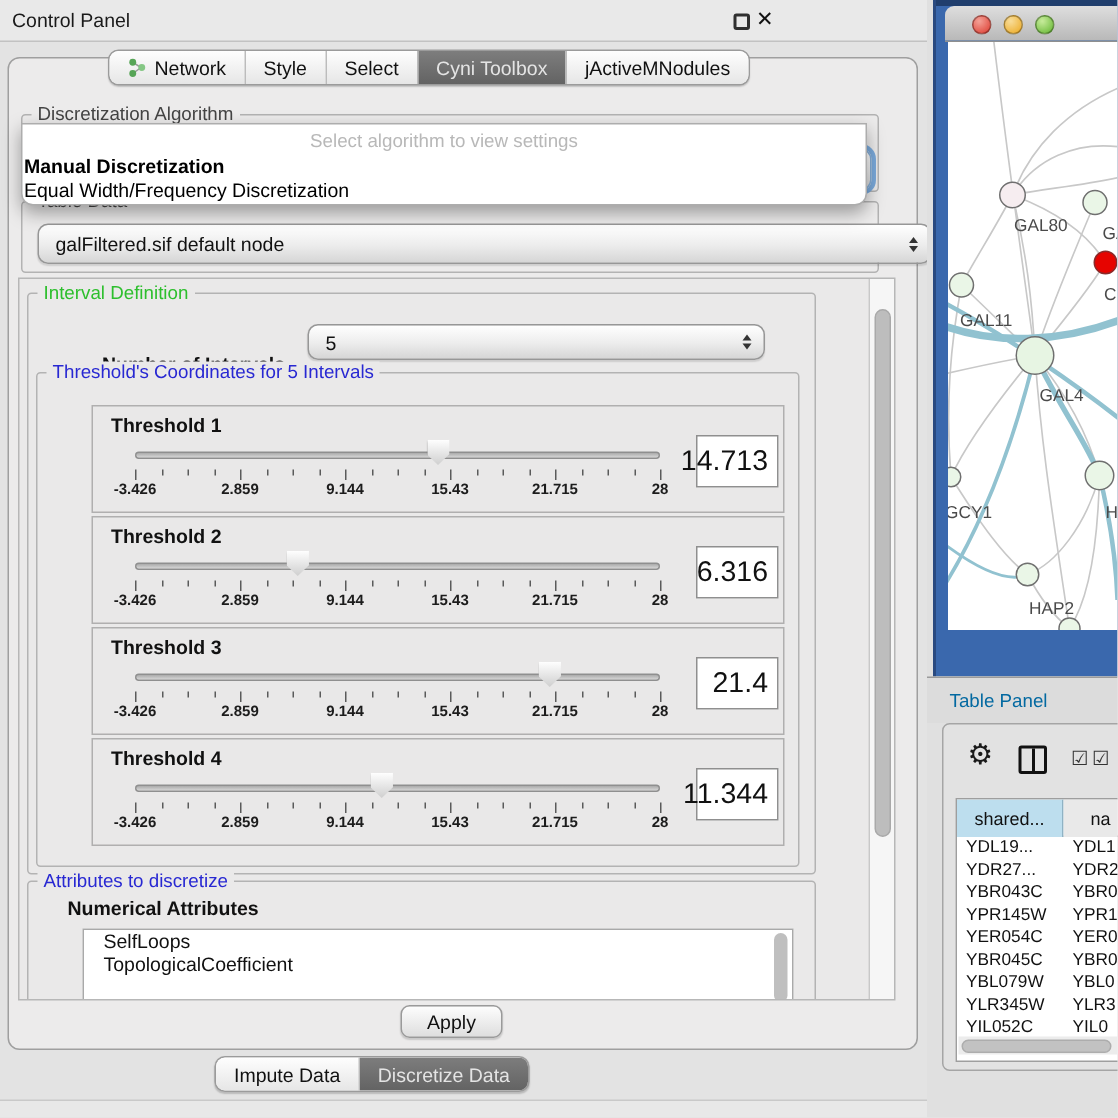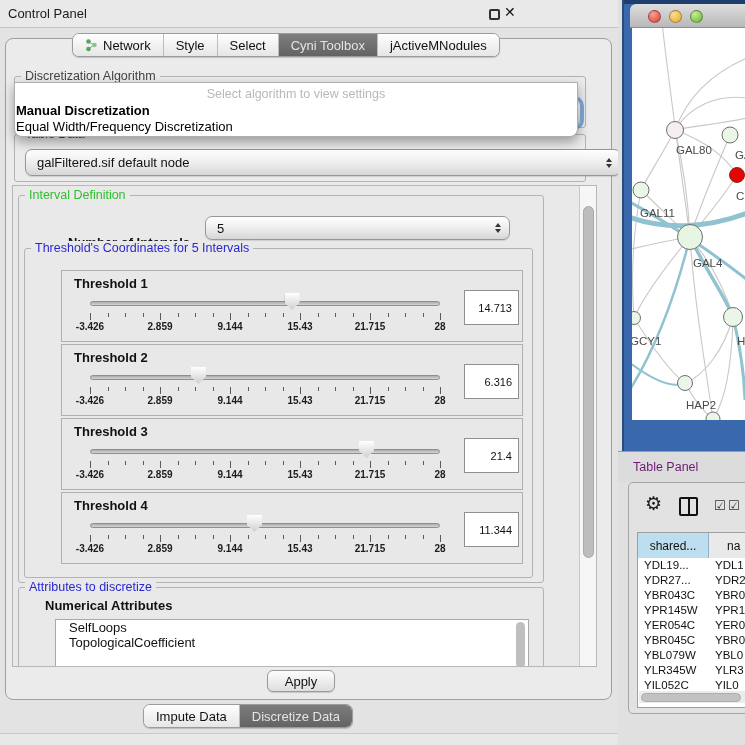--- a/index.html
+++ b/index.html
@@ -53,21 +53,21 @@
   #content-scrollbar{position:absolute;left:566px;top:0;width:18px;height:480px;background:#f6f6f6;border-left:1px solid #c8c8c8;}
   #content-thumb{position:absolute;left:3px;top:20px;width:11px;height:352px;border-radius:6px;background:#bdbdbd;border:1px solid #a9a9a9;}
 
   
   .thr-panel{position:absolute;left:0;width:462px;height:72px;background:#e9e8e8;border:1px solid #b0afaf;}
   .thr-label{position:absolute;left:12px;top:5px;font-size:13px;font-weight:bold;color:#111;}
   .thr-track{position:absolute;left:28px;top:30px;width:350px;height:5px;border:1px solid #8f8f8f;border-radius:3px;background:linear-gradient(#ababab,#d6d6d6);}
   .thr-thumb{position:absolute;width:15px;height:17px;top:22px;background:linear-gradient(#ffffff,#cfcfcf);clip-path:polygon(0 0,100% 0,100% 58%,50% 100%,0 58%);filter:drop-shadow(0 1px 1px rgba(0,0,0,.45));}
   .tick{position:absolute;width:1px;background:#5a5a5a;top:42px;}
   .tick-label{position:absolute;top:50px;width:50px;text-align:center;font-size:10px;font-weight:bold;color:#1c1c1c;}
-  .valbox{position:absolute;left:402px;top:19px;width:55px;height:35px;background:#fff;border:1px solid #8f8f8f;font-size:11px;color:#111;display:flex;align-items:center;justify-content:flex-end;padding-right:6px;}
+  .valbox{position:absolute;left:402px;top:19px;width:55px;height:35px;background:#fff;border:1px solid #8f8f8f;font-size:19px;color:#111;display:flex;align-items:center;justify-content:flex-end;padding-right:6px;}
 
   
   #attr-list{position:absolute;left:36px;top:31px;width:474px;height:200px;background:#fff;border:1px solid #a9a9a9;}
   .attr-item{height:15px;line-height:15px;font-size:13px;color:#111;padding-left:13px;white-space:nowrap;}
   #attr-scroll-thumb{position:absolute;right:3px;top:2px;width:9px;height:46px;border-radius:5px;background:#bfbfbf;}
 
   #apply-btn{left:267px;top:670px;width:68px;height:22px;border:1px solid #9a9a9a;border-radius:6px;background:linear-gradient(#fdfdfd,#dedede);font-size:13px;color:#111;display:flex;align-items:center;justify-content:center;box-shadow:0 1px 1px rgba(0,0,0,.15);}
 
   
   #right-bg{left:618px;top:0;width:127px;height:745px;background:#e0e0e0;}
@@ -75,21 +75,21 @@
   #net-top-strip{left:0;top:0;width:123px;height:4px;background:#203e6d;}
   #net-left-strip{left:0;top:0;width:2px;height:451px;background:#2a4a80;}
   #net-titlebar{left:8px;top:4px;width:115px;height:24px;background:linear-gradient(#dedede,#b8b8b8);border-radius:6px 0 0 0;border-bottom:1px solid #8f8f8f;}
   .tl{position:absolute;top:6px;width:13px;height:13px;border-radius:50%;border:1px solid rgba(0,0,0,.32);}
   #tl-red{left:18px;background:radial-gradient(circle at 35% 28%,#f4a298,#dd3b2f);}
   #tl-yellow{left:39px;background:radial-gradient(circle at 35% 28%,#f8dd9a,#eca920);}
   #tl-green{left:60px;background:radial-gradient(circle at 35% 28%,#c8ec9c,#62b52f);}
   #net-canvas{left:10px;top:28px;width:113px;height:392px;background:#fff;overflow:hidden;}
 
   #tp-titlebar{left:618px;top:451px;width:127px;height:31px;background:#dcdcdc;border-top:1px solid #9b9b9b;}
-  #tp-title{left:15px;top:0;height:20px;line-height:31px;font-size:12.5px;color:#701a75;}
+  #tp-title{left:15px;top:0;height:20px;line-height:31px;font-size:12.5px;color:#0369a1;}
   #table-window{left:628px;top:482px;width:122px;height:232px;background:#e2e2e2;border:1px solid #a5a5a5;border-radius:5px;}
   #gear-icon{left:16px;top:11px;font-size:19px;color:#1a1a1a;line-height:19px;}
   #col-icon{left:50px;top:14px;width:19px;height:19px;border:2px solid #111;border-radius:2px;}
   #col-icon div{position:absolute;left:50%;top:0;width:2px;height:100%;background:#111;transform:translateX(-50%);}
   .chk{position:absolute;top:16px;font-size:13px;color:#333;line-height:13px;}
   #table-box{position:absolute;left:8px;top:49px;width:112px;height:176px;background:#fff;border:1px solid #9e9e9e;overflow:hidden;}
   #tbl-header{position:absolute;left:0;top:0;width:200px;height:25px;border-bottom:1px solid #9e9e9e;display:flex;}
   #tbl-h1{width:71px;height:25px;background:var(--hdr-blue);border-right:1px solid #8fb2c4;font-size:12px;color:#111;display:flex;align-items:center;justify-content:center;}
   #tbl-h2{width:120px;height:25px;background:#e9e9e9;font-size:12px;color:#111;display:flex;align-items:center;padding-left:18px;}
   .tbl-row{position:absolute;left:0;width:200px;height:15px;display:flex;font-size:11.5px;color:#111;}

